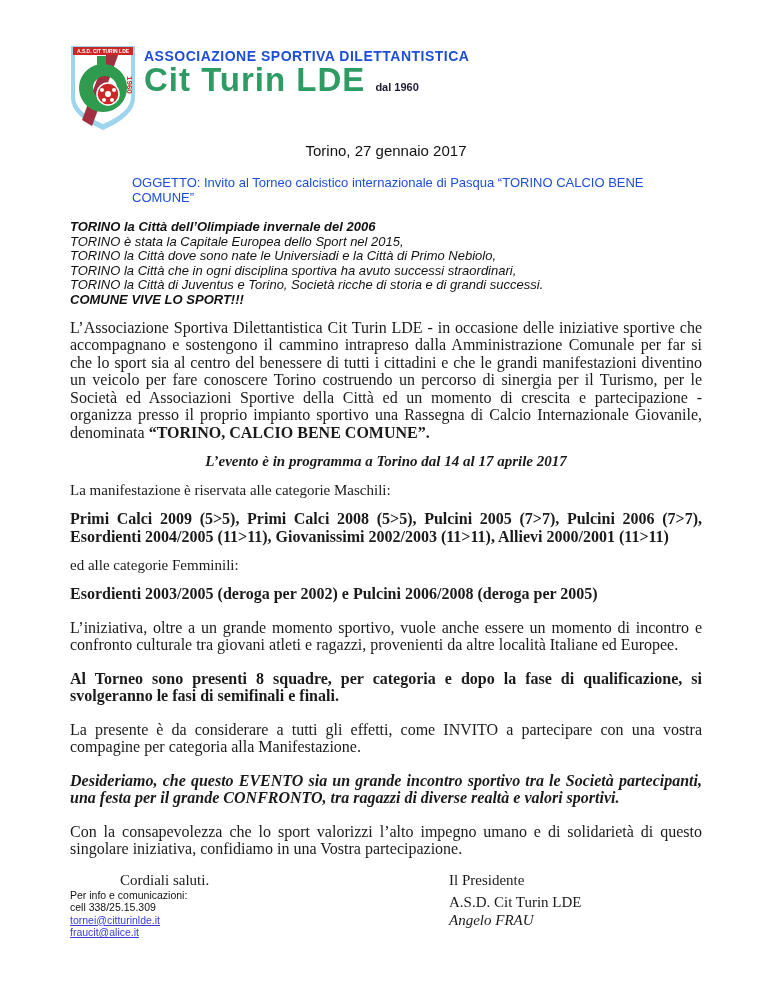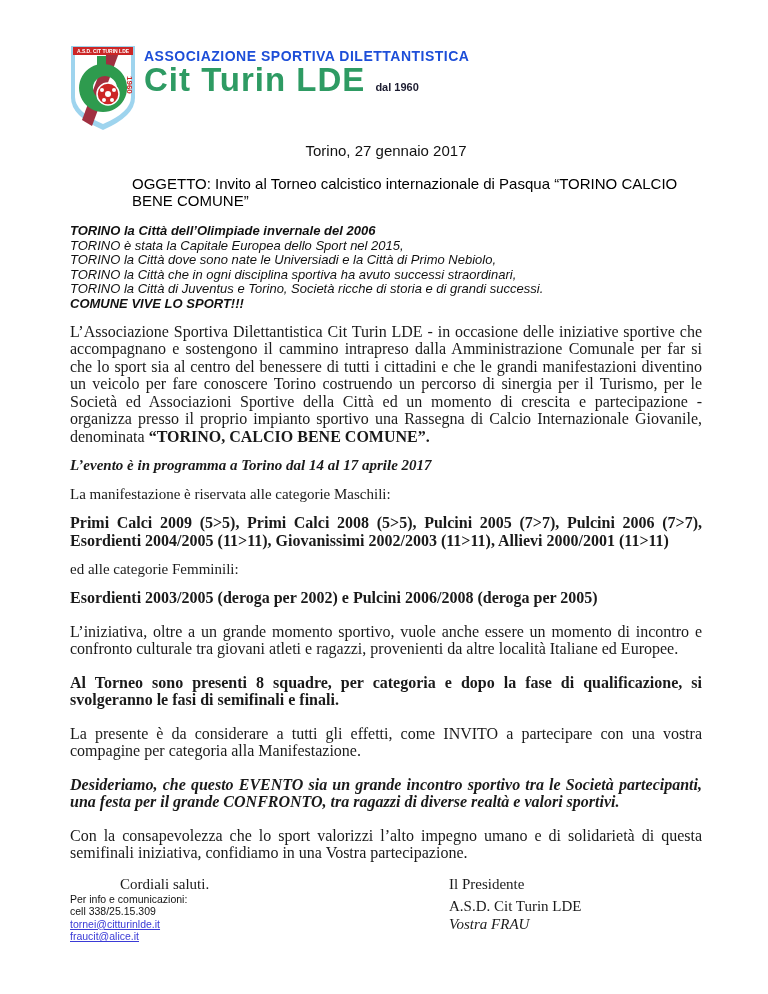--- a/index.html
+++ b/index.html
@@ -26,34 +26,34 @@
   .since { color:#1c1c30; font-weight:bold; font-size:11px; margin-left:10px;
     font-family:"Liberation Sans", sans-serif; }
   .head-contacts {
     margin-top:2px; color:#15152a; font-weight:bold; font-size:9.5px;
     line-height:11.5px; font-family:"Liberation Sans", sans-serif;
   }
 
   
   .date-line { text-align:center; font-size:15px; margin-top:8px; color:#111;
     font-family:"Liberation Sans", sans-serif; }
-  .subject { margin-top:16px; padding-left:62px; font-size:15px; color:#000000;
+  .subject { margin-top:16px; padding-left:62px; font-size:13px; color:#1d4ed8;
     font-family:"Liberation Sans", sans-serif; }
 
   .intro-block { margin-top:15px; font-style:italic;
     font-size:13px; line-height:14.6px; color:#111;
     font-family:"Liberation Sans", sans-serif; }
   .intro-block .b { font-weight:bold; }
 
   .para { margin-top:11px; font-size:16px; line-height:17.5px; text-align:justify; }
   .para .bold-run { font-weight:bold; }
   .pbold { font-weight:bold; }
   .pbolditalic { font-weight:bold; font-style:italic; }
 
-  .event-line { margin-top:12px; text-align:left; font-weight:bold;
+  .event-line { margin-top:12px; text-align:center; font-weight:bold;
     font-style:italic; font-size:15px; }
 
   .plain-line { margin-top:12px; font-size:15px; }
 
   
   .closing-row { margin-top:14px; display:flex; font-size:15px; }
   .closing-left { padding-left:50px; flex:1 1 auto; }
   .sig-block { width:175px; margin-right:78px; text-align:left; flex:0 0 auto; }
   .sig-line1 { margin-bottom:5px; }
   .sig-line2 { margin-top:5px; }
@@ -122,28 +122,28 @@
 
   <div class="plain-line">La manifestazione è riservata alle categorie Maschili:</div>
   <div class="para pbold">Primi Calci 2009 (5&gt;5), Primi Calci 2008 (5&gt;5), Pulcini 2005 (7&gt;7), Pulcini 2006 (7&gt;7), Esordienti 2004/2005 (11&gt;11), Giovanissimi 2002/2003 (11&gt;11), Allievi 2000/2001 (11&gt;11)</div>
   <div class="plain-line">ed alle categorie Femminili:</div>
   <div class="para pbold" style="text-align:left;">Esordienti 2003/2005 (deroga per 2002)  e Pulcini 2006/2008 (deroga per 2005)</div>
 
   <div class="para" style="margin-top:16px;">L’iniziativa, oltre a un grande momento sportivo, vuole anche essere un momento di incontro e confronto culturale tra giovani atleti e ragazzi, provenienti da altre località Italiane ed  Europee.</div>
   <div class="para pbold" style="margin-top:16px;">Al Torneo sono presenti 8 squadre, per categoria e dopo la fase di qualificazione, si svolgeranno le fasi di semifinali e finali.</div>
   <div class="para" style="margin-top:16px;">La presente è da considerare a tutti gli effetti,  come INVITO a partecipare con una vostra compagine per categoria alla Manifestazione.</div>
   <div class="para pbolditalic" style="margin-top:16px;">Desideriamo, che questo EVENTO sia un  grande incontro sportivo tra le Società partecipanti, una festa per il grande CONFRONTO,  tra ragazzi di diverse realtà e valori sportivi.</div>
-  <div class="para" style="margin-top:16px;">Con la consapevolezza che lo sport valorizzi l’alto impegno umano e di solidarietà di questa semifinali iniziativa, confidiamo  in una Vostra partecipazione.</div>
+  <div class="para" style="margin-top:16px;">Con la consapevolezza che lo sport valorizzi l’alto impegno umano e di solidarietà di questo singolare iniziativa, confidiamo  in una Vostra partecipazione.</div>
 
   <div class="closing-row">
     <div class="closing-left">Cordiali saluti.</div>
     <div class="sig-block">
       <div class="sig-line1">Il Presidente</div>
       <div class="sig-line2">A.S.D. Cit Turin LDE</div>
-      <div class="sig-name">Vostra FRAU</div>
+      <div class="sig-name">Angelo FRAU</div>
     </div>
   </div>
 
   <div class="contact-block">
     <div>Per info e comunicazioni:</div>
     <div>cell 338/25.15.309</div>
     <div><a>tornei@citturinlde.it</a></div>
     <div><a>fraucit@alice.it</a></div>
   </div>
 

